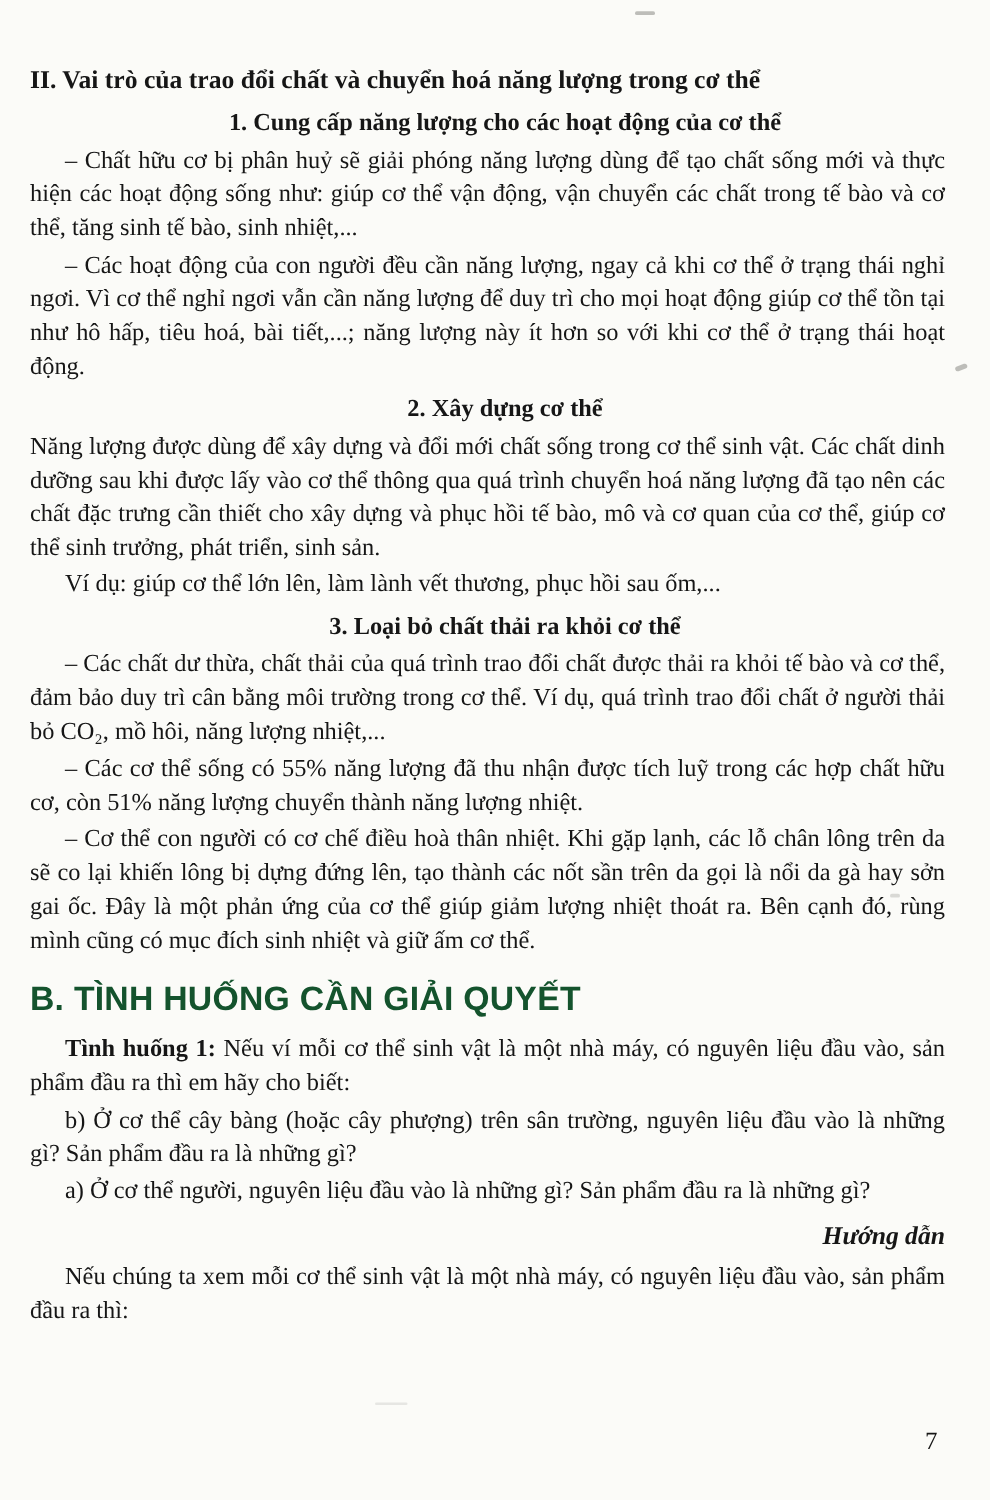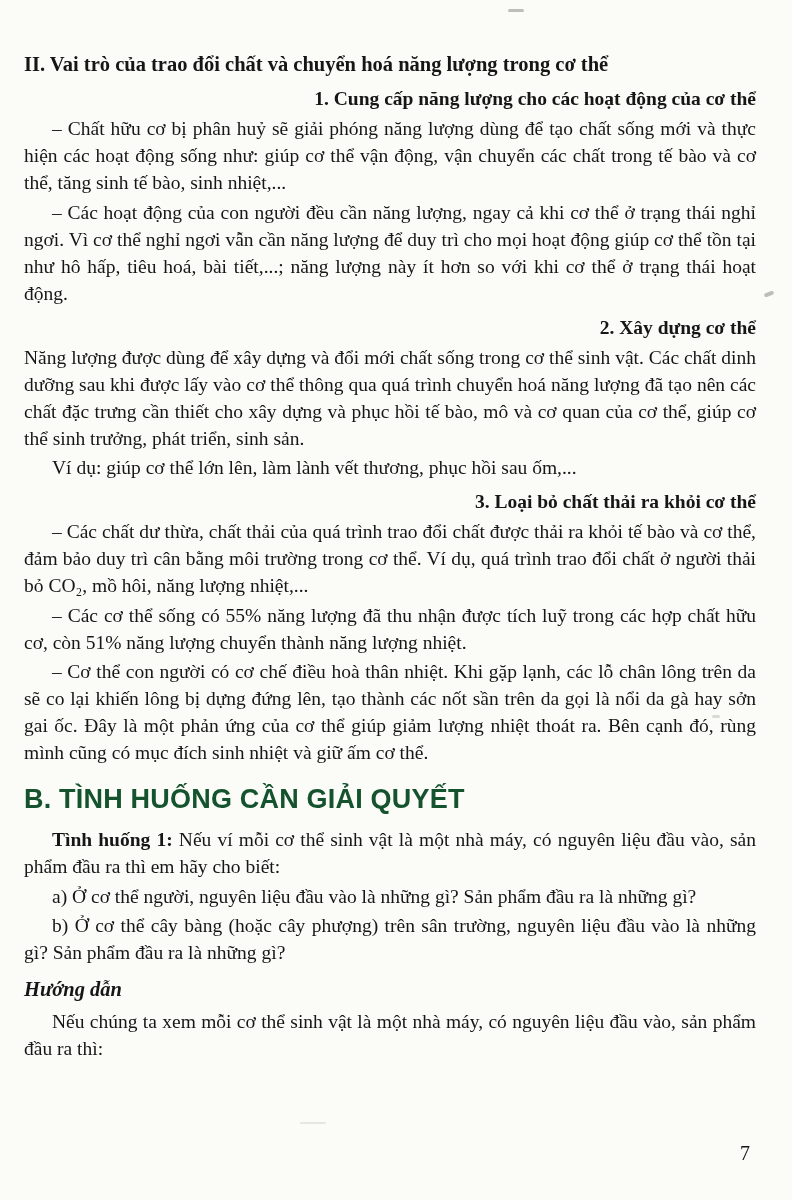--- a/index.html
+++ b/index.html
@@ -29,34 +29,34 @@
     line-height: 28px;
     margin: 0 0 7px 0;
     text-align: left;
   }
   .heading-sub {
     font-size: 19.5px;
     font-weight: 700;
     line-height: 27px;
     margin: 7px 0 3px 0;
     text-indent: 28px;
-    text-align: right;
+    text-align: center;
   }
   .heading-big {
     font-family: "Liberation Sans", "DejaVu Sans", sans-serif;
     font-size: 27px;
     font-weight: 700;
     line-height: 34px;
     letter-spacing: 0.2px;
     margin: 16px 0 10px 0;
     color: #14532d;
   }
   .bold-lead { font-weight: 700; margin-top: 24px; }
   .guide-title {
-    text-align: left;
+    text-align: right;
     font-weight: 700;
     font-style: italic;
     font-size: 20.5px;
     line-height: 28px;
     margin: 9px 0 5px 0;
     text-indent: 0;
   }
   .page-number {
     position: absolute;
     right: 42px;
@@ -93,22 +93,22 @@
 
   <h3 class="heading-sub">3. Loại bỏ chất thải ra khỏi cơ thể</h3>
   <p class="indent">– Các chất dư thừa, chất thải của quá trình trao đổi chất được thải ra khỏi tế bào và cơ thể, đảm bảo duy trì cân bằng môi trường trong cơ thể. Ví dụ, quá trình trao đổi chất ở người thải bỏ CO₂, mồ hôi, năng lượng nhiệt,...</p>
   <p class="indent">– Các cơ thể sống có 55% năng lượng đã thu nhận được tích luỹ trong các hợp chất hữu cơ, còn 51% năng lượng chuyển thành năng lượng nhiệt.</p>
   <p class="indent">– Cơ thể con người có cơ chế điều hoà thân nhiệt. Khi gặp lạnh, các lỗ chân lông trên da sẽ co lại khiến lông bị dựng đứng lên, tạo thành các nốt sần trên da gọi là nổi da gà hay sởn gai ốc. Đây là một phản ứng của cơ thể giúp giảm lượng nhiệt thoát ra. Bên cạnh đó, rùng mình cũng có mục đích sinh nhiệt và giữ ấm cơ thể.</p>
 
   <h2 class="heading-big">B. TÌNH HUỐNG CẦN GIẢI QUYẾT</h2>
 
   <p class="indent"><span class="bold-lead">Tình huống 1:</span> <span>Nếu ví mỗi cơ thể sinh vật là một nhà máy, có nguyên liệu đầu vào, sản phẩm đầu ra thì em hãy cho biết:</span></p>
 
+  <p class="indent">b) Ở cơ thể cây bàng (hoặc cây phượng) trên sân trường, nguyên liệu đầu vào là những gì? Sản phẩm đầu ra là những gì?</p>
   <p class="indent">a) Ở cơ thể người, nguyên liệu đầu vào là những gì? Sản phẩm đầu ra là những gì?</p>
-  <p class="indent">b) Ở cơ thể cây bàng (hoặc cây phượng) trên sân trường, nguyên liệu đầu vào là những gì? Sản phẩm đầu ra là những gì?</p>
 
   <p class="guide-title">Hướng dẫn</p>
 
   <p class="indent">Nếu chúng ta xem mỗi cơ thể sinh vật là một nhà máy, có nguyên liệu đầu vào, sản phẩm đầu ra thì:</p>
 
 </div>
 
 <div class="page-number">7</div>
 
 </body></html>

